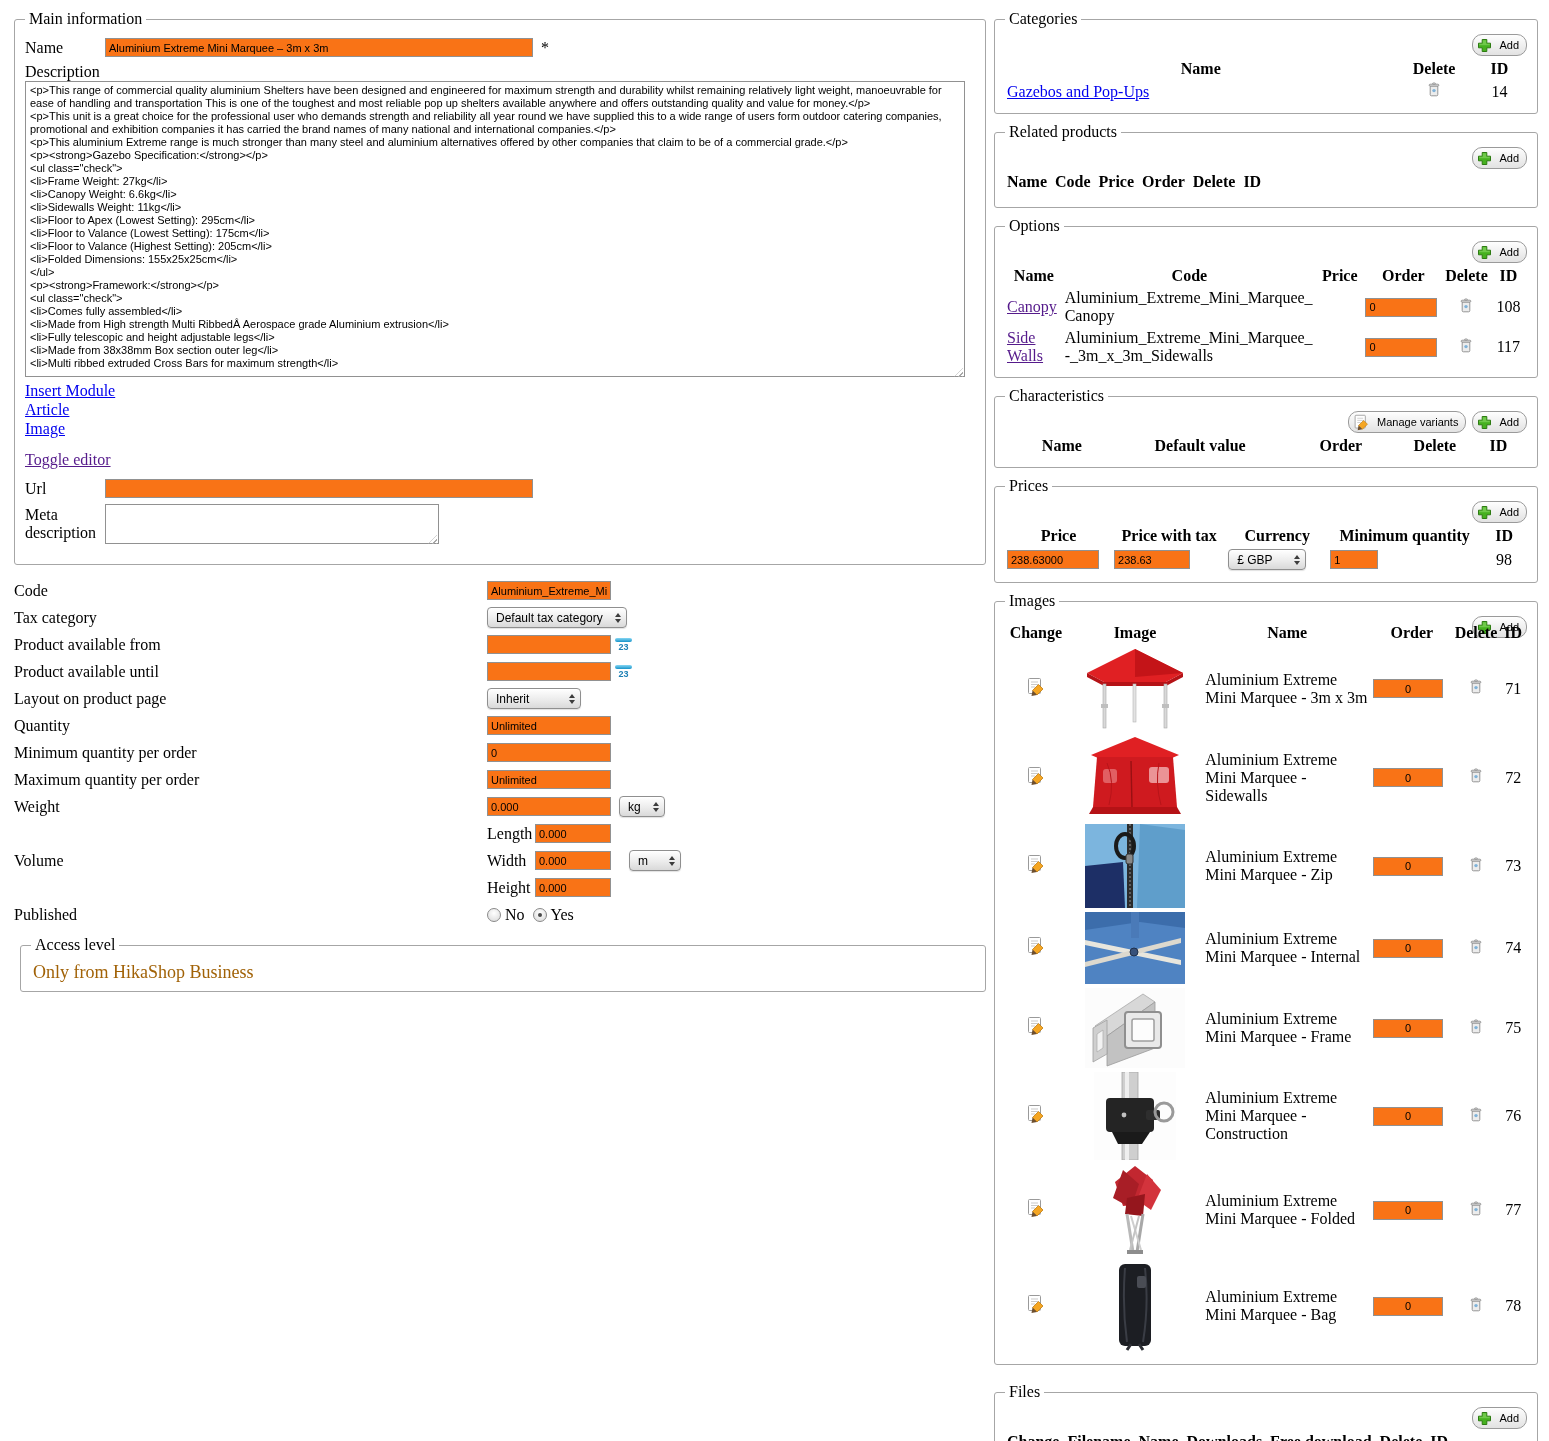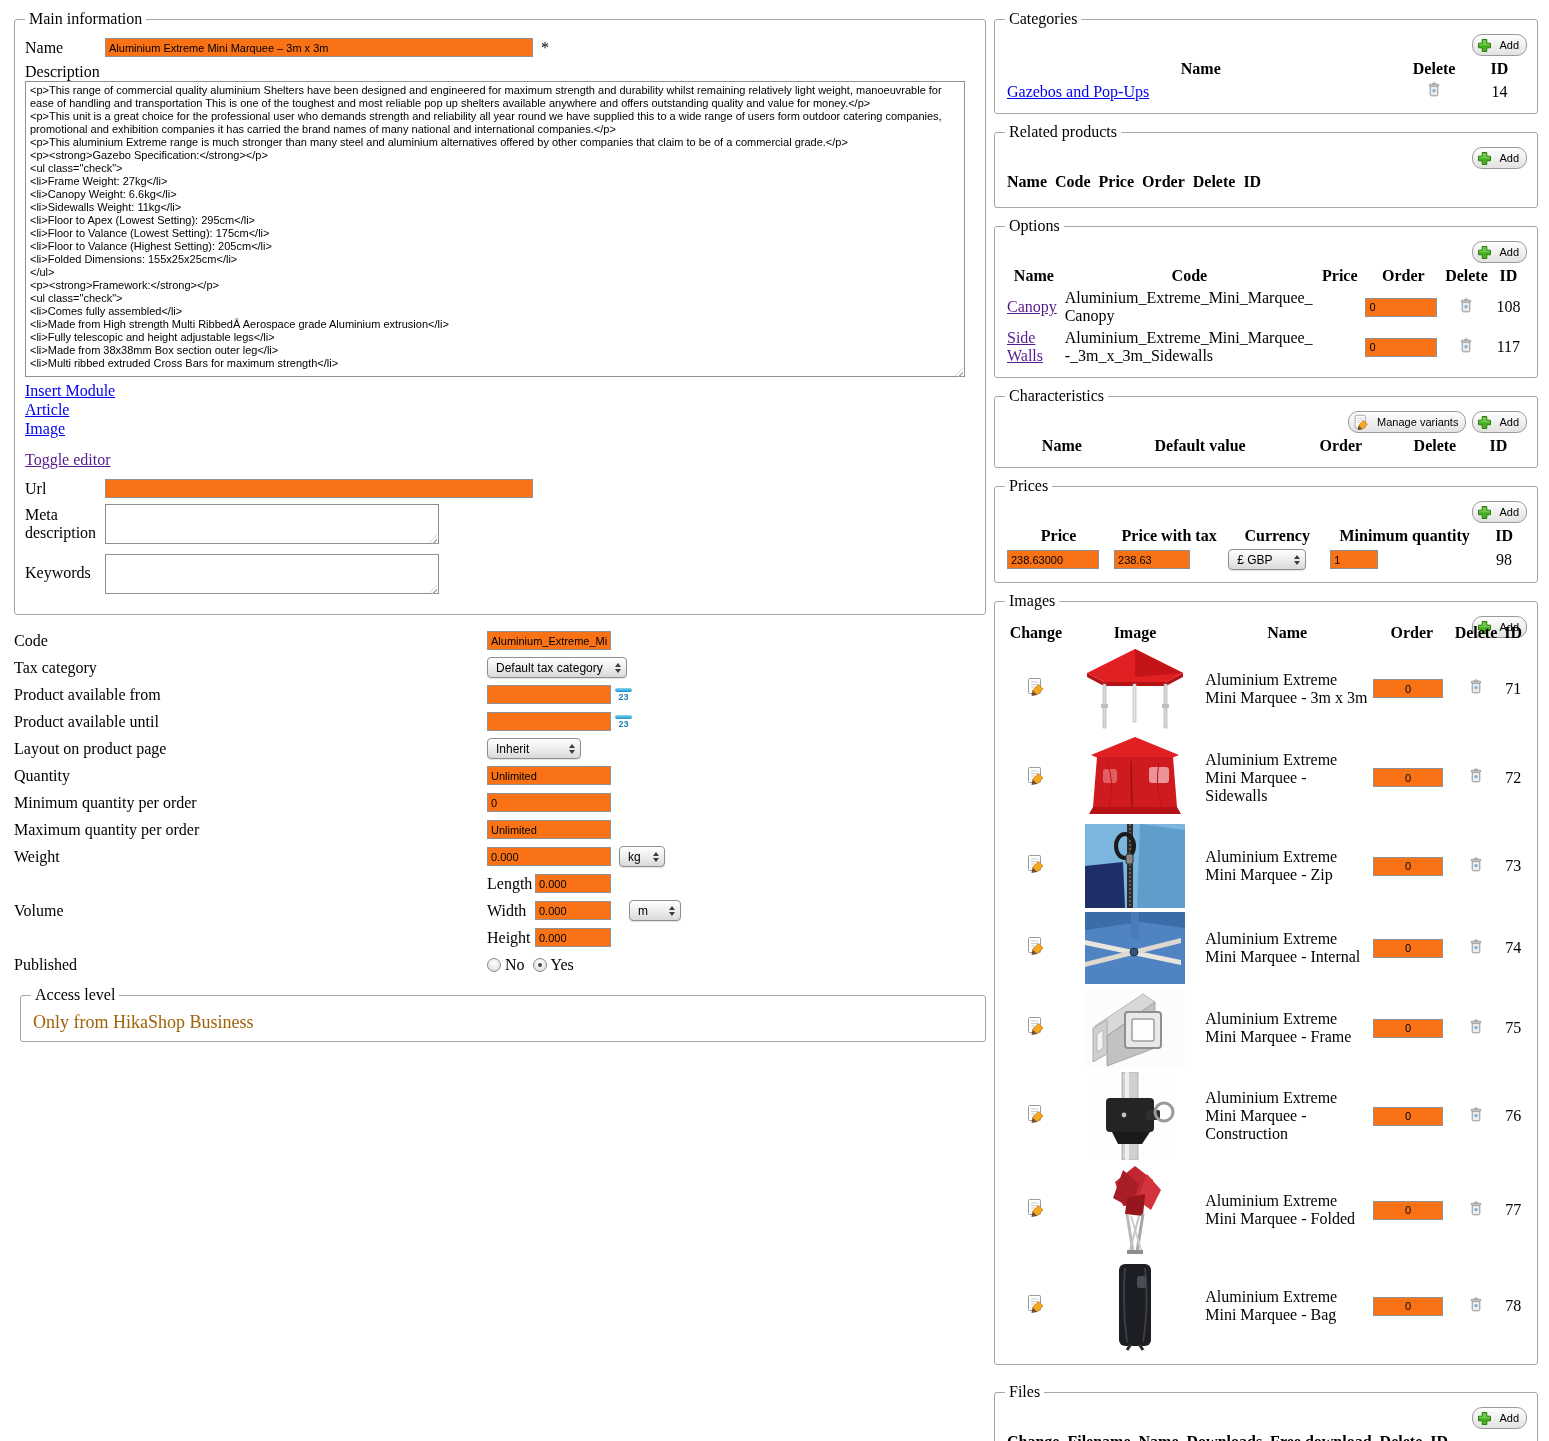--- a/index.html
+++ b/index.html
@@ -170,27 +170,20 @@
     </div>
 
     <div class="mi-row" style="align-items:flex-start">
       <span class="mi-label" style="padding-top:2px">Meta description</span>
       <span class="ta-wrap">
         <textarea style="width: 334px; height: 40px;"></textarea>
         <span class="grip"></span>
       </span>
     </div>
 
-    <div class="mi-row" style="align-items:flex-start">
-      <span class="mi-label" style="padding-top:10px">Keywords</span>
-      <span class="ta-wrap">
-        <textarea style="width: 334px; height: 40px;"></textarea>
-        <span class="grip"></span>
-      </span>
-    </div>
   </fieldset>
 
   <div style="margin-top:12px">
 
     <div class="frow">
       <span class="flabel">Code</span>
       <input type="text" style="width: 124px;" value="Aluminium_Extreme_Mini_Marquee_-_3m_x_3m">
     </div>
 
     <div class="frow">

